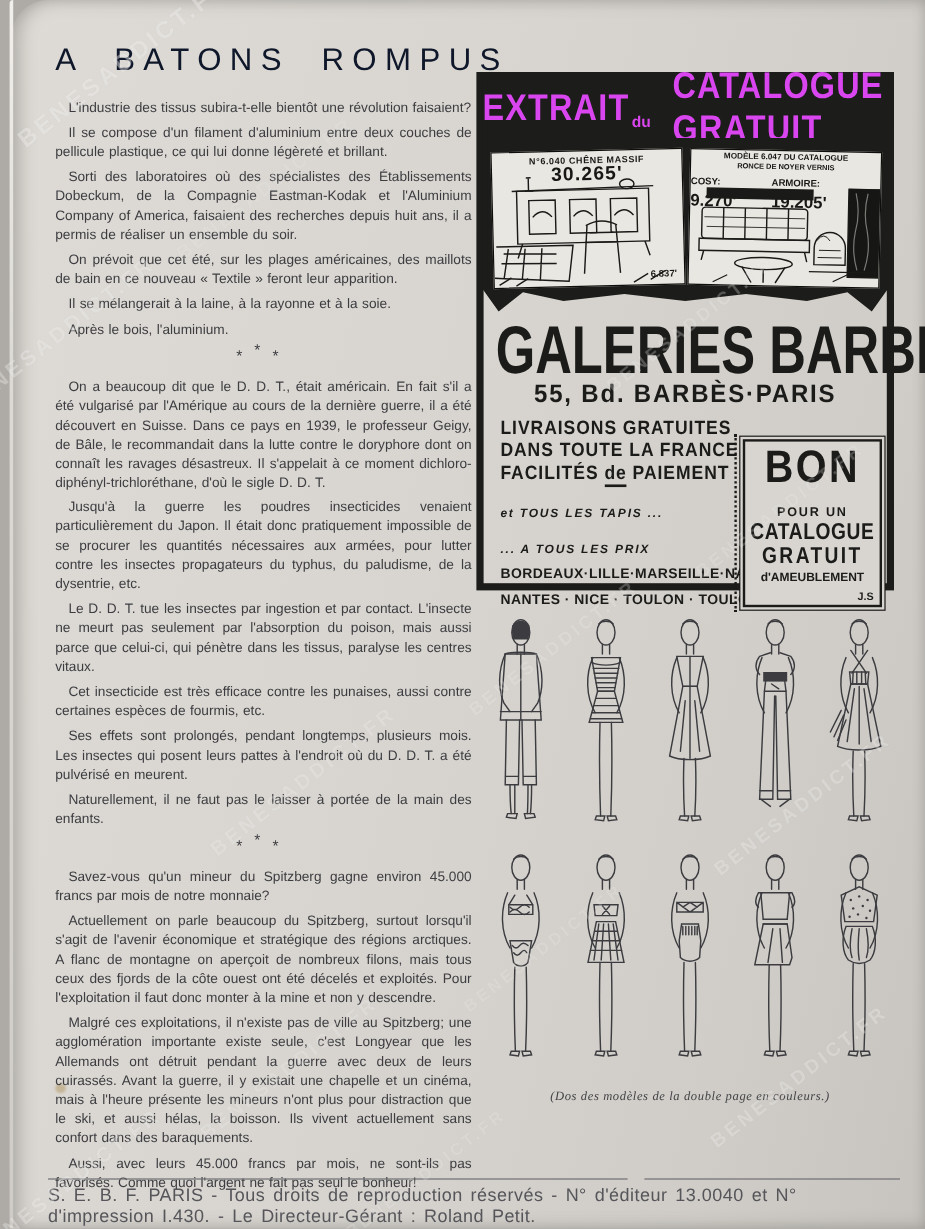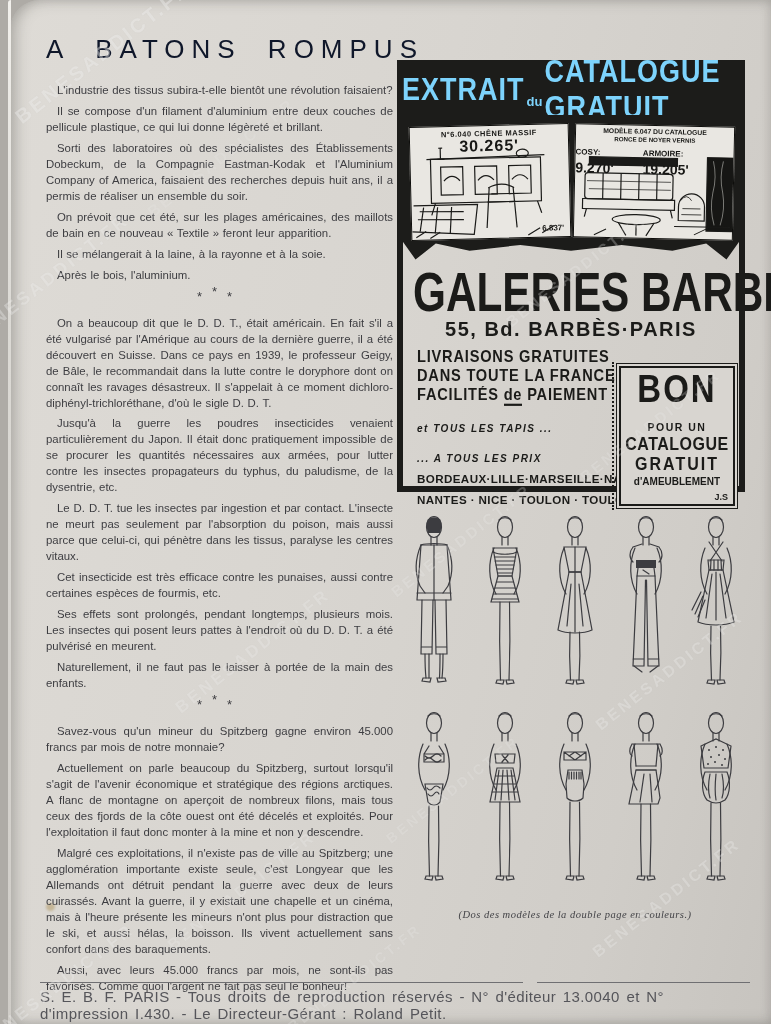--- a/index.html
+++ b/index.html
@@ -48,24 +48,24 @@
   .footer .rule div{border-top:1px solid #6f6f72;height:0;}
   .footer .r1{width:68%;} .footer .r2{flex:1;}
   .footer .txt{font-size:15px;color:#55555a;letter-spacing:.4px;word-spacing:2px;}
   
   .ad{
     position:absolute;left:397px;top:60px;width:348px;height:432px;
     border:6px solid #1c1c1a;box-sizing:border-box;background:transparent;z-index:2;
   }
   .ad-header{
     position:absolute;left:-1px;top:-1px;right:-1px;height:50px;background:#1c1c1a;
-    display:flex;align-items:center;justify-content:center;color:#7dd3fc;
+    display:flex;align-items:center;justify-content:center;color:#d946ef;
   }
   .ad-header .big{font-size:27px;font-weight:800;letter-spacing:1px;transform:scaleY(1.15);}
-  .ad-header .small{font-size:13px;font-weight:700;align-self:flex-end;margin:0 2px 6px 2px;}
+  .ad-header .small{font-size:13px;font-weight:700;align-self:flex-end;margin:0 18px 6px 2px;}
   .ad-illus{
     position:absolute;left:-1px;top:49px;right:-1px;height:146px;background:#1c1c1a;
     clip-path:polygon(0 0,100% 0,100% 86%,96% 99%,90% 88%,80% 93%,65% 89%,50% 93%,35% 89%,20% 93%,10% 88%,4% 99%,0 86%);
   }
   .panel{
     position:absolute;top:10px;bottom:22px;width:158px;background:#e9e7e2;
     border:1px solid #0e0e0c;overflow:hidden;
   }
   .panel.left{left:8px;transform:rotate(-1.4deg);}
   .panel.right{left:172px;transform:rotate(1.2deg);}

